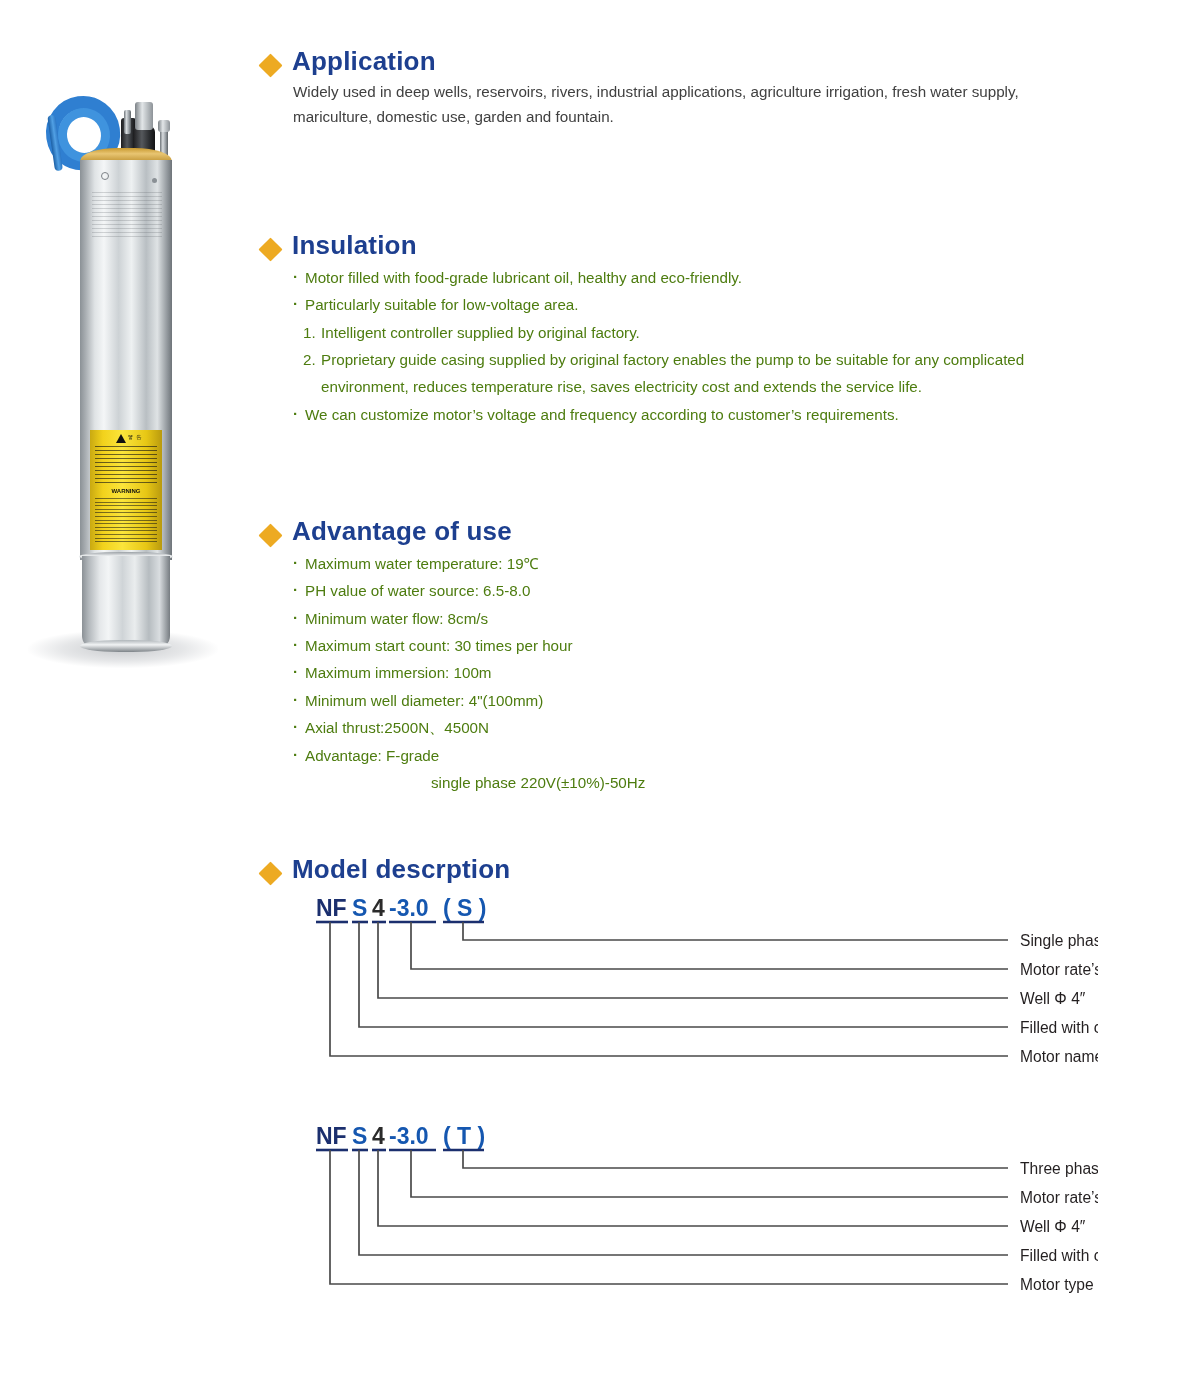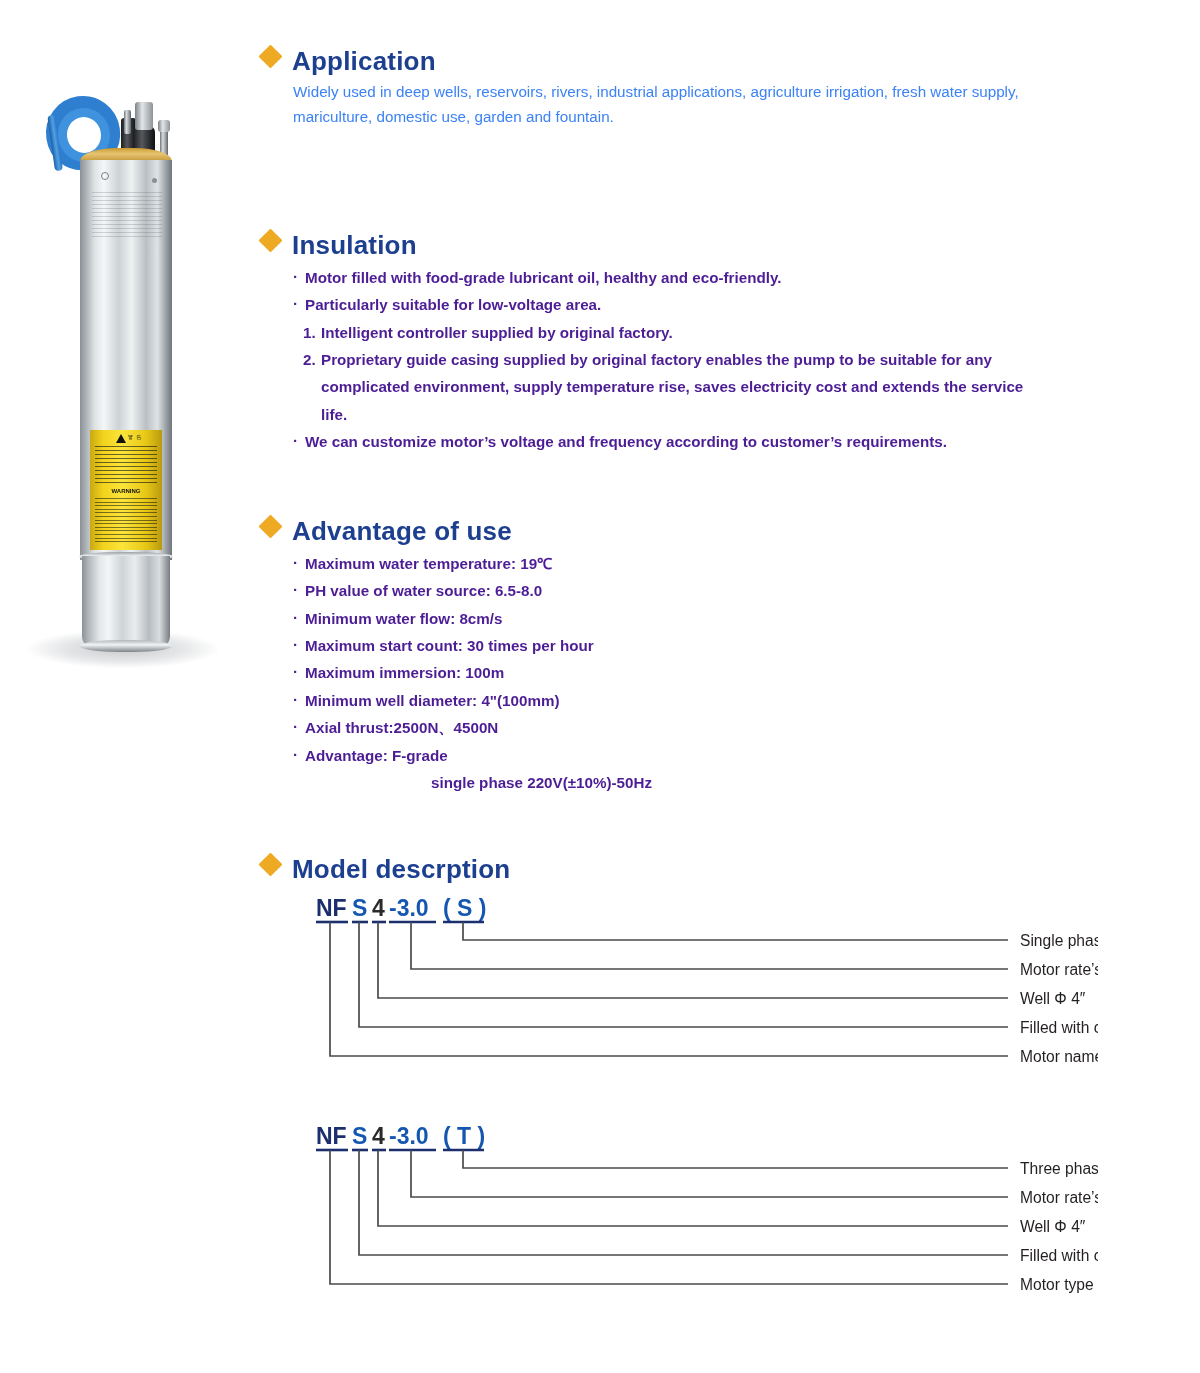--- a/index.html
+++ b/index.html
@@ -183,21 +183,21 @@
   #content {
     position: absolute;
     left: 262px;
     top: 0;
     width: 930px;
   }
   .section { position: absolute; left: 0; width: 930px; }
 
   .sec-head {
     display: flex;
-    align-items: flex-start;
+    align-items: flex-end;
     gap: 13px;
     margin: 0 0 6px 0;
   }
   .diamond {
     width: 17px; height: 17px;
     background: #edaa22;
     transform: rotate(45deg);
     flex: 0 0 auto;
     border-radius: 1px;
   }
@@ -205,33 +205,32 @@
     font-size: 26px;
     font-weight: bold;
     color: #1d3f8f;
     letter-spacing: 0.2px;
     line-height: 1;
   }
 
   .para {
     font-size: 15.2px;
     line-height: 1.62;
-    color: #3b82f6;
+    color: #404040;
     width: 790px;
     margin-left: 31px;
   }
 
   ul.bul { list-style: none; margin: 0; padding: 0; margin-left: 31px; }
   ul.bul > li {
     font-size: 15.2px;
     line-height: 1.80;
-    color: #4c1d95;
+    color: #4d7c0f;
     position: relative;
     padding-left: 12px;
-    font-weight: bold;
   }
   ul.bul > li::before {
     content: "·";
     position: absolute;
     left: 0; top: -1px;
     font-weight: bold;
   }
   ul.bul > li.sub {
     padding-left: 28px;
   }
@@ -298,21 +297,21 @@
     </div>
     <ul class="bul">
       <li>Motor filled with food-grade lubricant oil, healthy and eco-friendly.</li>
       <li>Particularly suitable for low-voltage area.</li>
       <li class="sub">
         <span class="sub-num">1.</span>
         <span>Intelligent controller supplied by original factory.</span>
       </li>
       <li class="sub" style="width:745px;">
         <span class="sub-num">2.</span>
-        <span>Proprietary guide casing supplied by original factory enables the pump to be suitable for any complicated environment, supply temperature rise, saves electricity cost and extends the service life.</span>
+        <span>Proprietary guide casing supplied by original factory enables the pump to be suitable for any complicated environment, reduces temperature rise, saves electricity cost and extends the service life.</span>
       </li>
       <li>We can customize motor’s voltage and frequency according to customer’s requirements.</li>
     </ul>
   </div>
 
   <div class="section" style="top:518px;">
     <div class="sec-head">
       <span class="diamond"></span>
       <span class="sec-title">Advantage of use</span>
     </div>

